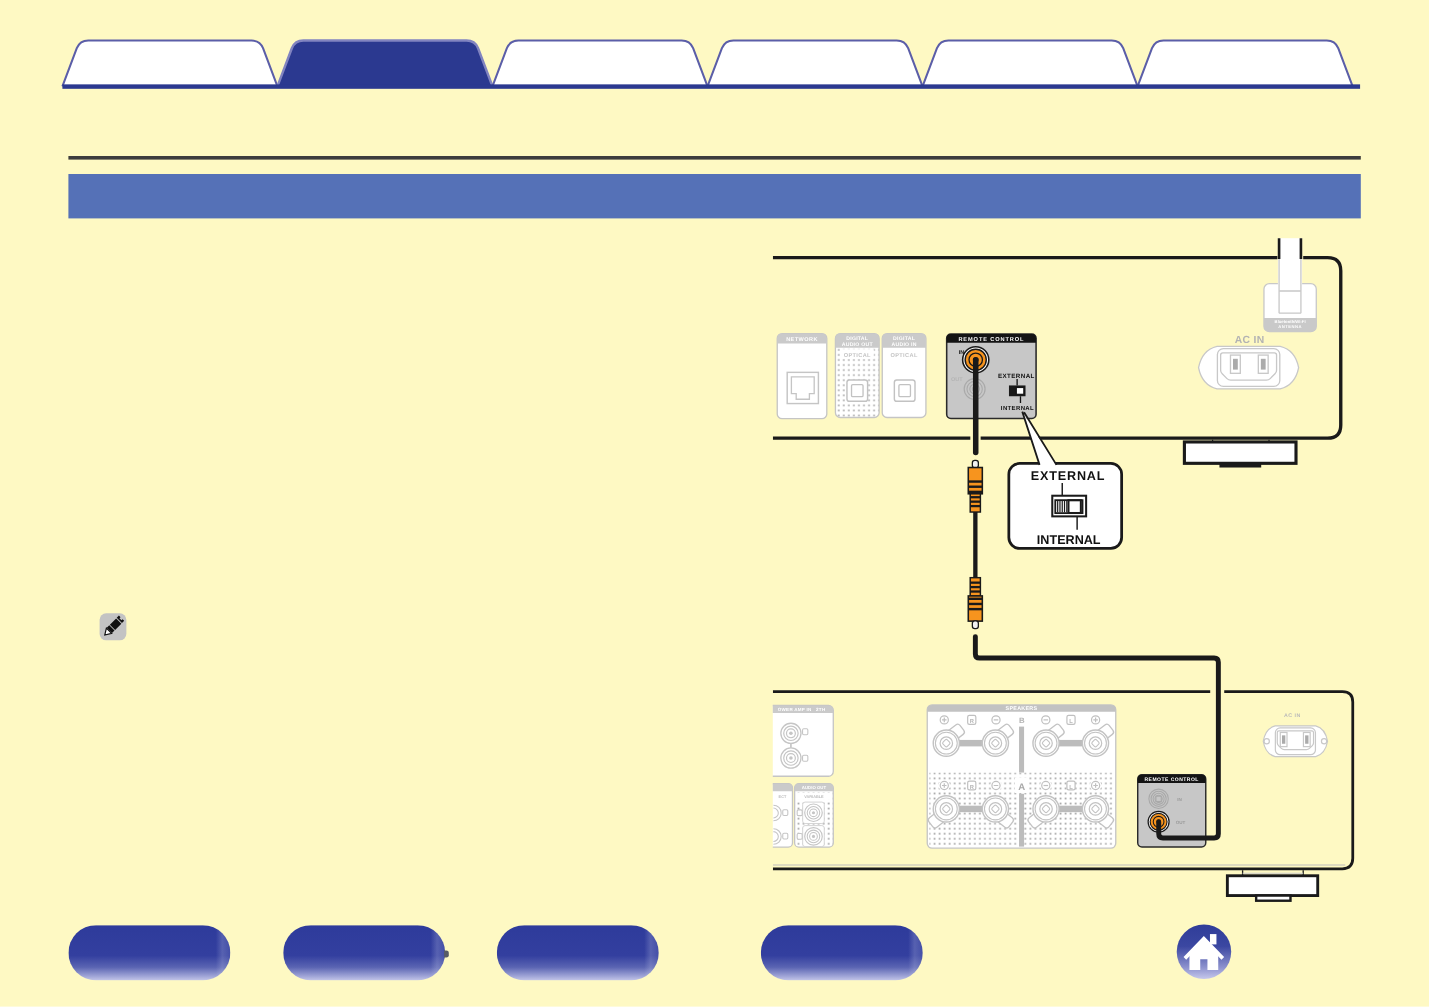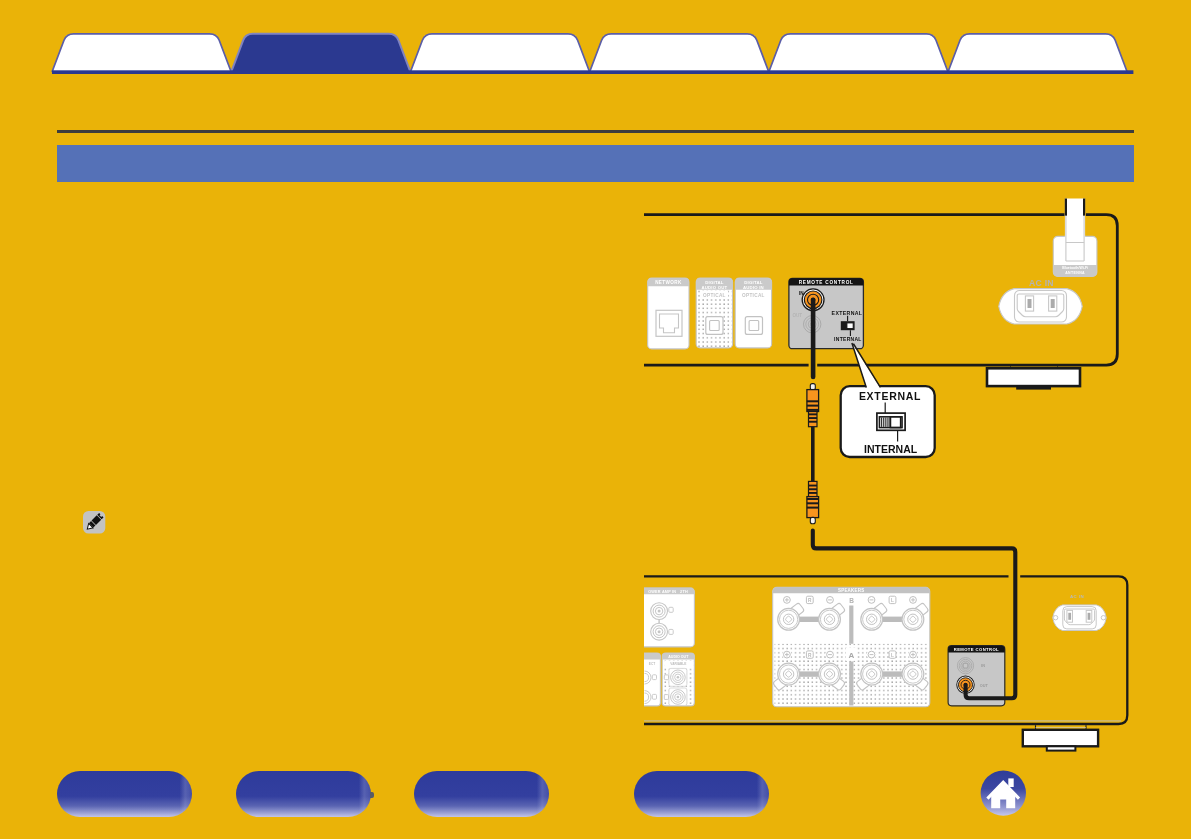--- a/index.html
+++ b/index.html
@@ -1,15 +1,15 @@
 <!DOCTYPE html>
 <html><head><meta charset="utf-8">
 <style>
 html,body{margin:0;padding:0;background:#fff;}
-#page{position:relative;width:1191px;height:839px;overflow:hidden;background:#eab308;font-family:"Liberation Sans",sans-serif;}
+#page{position:relative;width:1191px;height:839px;overflow:hidden;background:#fef9c3;font-family:"Liberation Sans",sans-serif;}
 .abs{position:absolute;}
 svg text{font-family:"Liberation Sans",sans-serif;font-weight:bold;}
 .btn{position:absolute;width:135px;height:45.5px;border-radius:23px;background:linear-gradient(90deg,rgba(255,255,255,0) 0%,rgba(255,255,255,0) 91%,rgba(218,222,243,0.22) 95%,rgba(190,194,230,0.12) 100%),linear-gradient(180deg,#2e3b9b 0%,#333f9f 55%,#5a64b2 76%,#9ea3d6 92%,#c3c5e8 100%);}
 </style></head>
 <body>
 <div id="page">
 
 <svg class="abs" style="left:0;top:0" width="1191" height="90" viewBox="0 0 1191 90">
 
 <path d="M52.0 72 L64.0 40.2 Q66.6 33.8 73.6 33.8 L209.6 33.8 Q216.6 33.8 219.2 40.2 L231.2 72" fill="#fff" stroke="#5b5ea8" stroke-width="1.7"></path>

